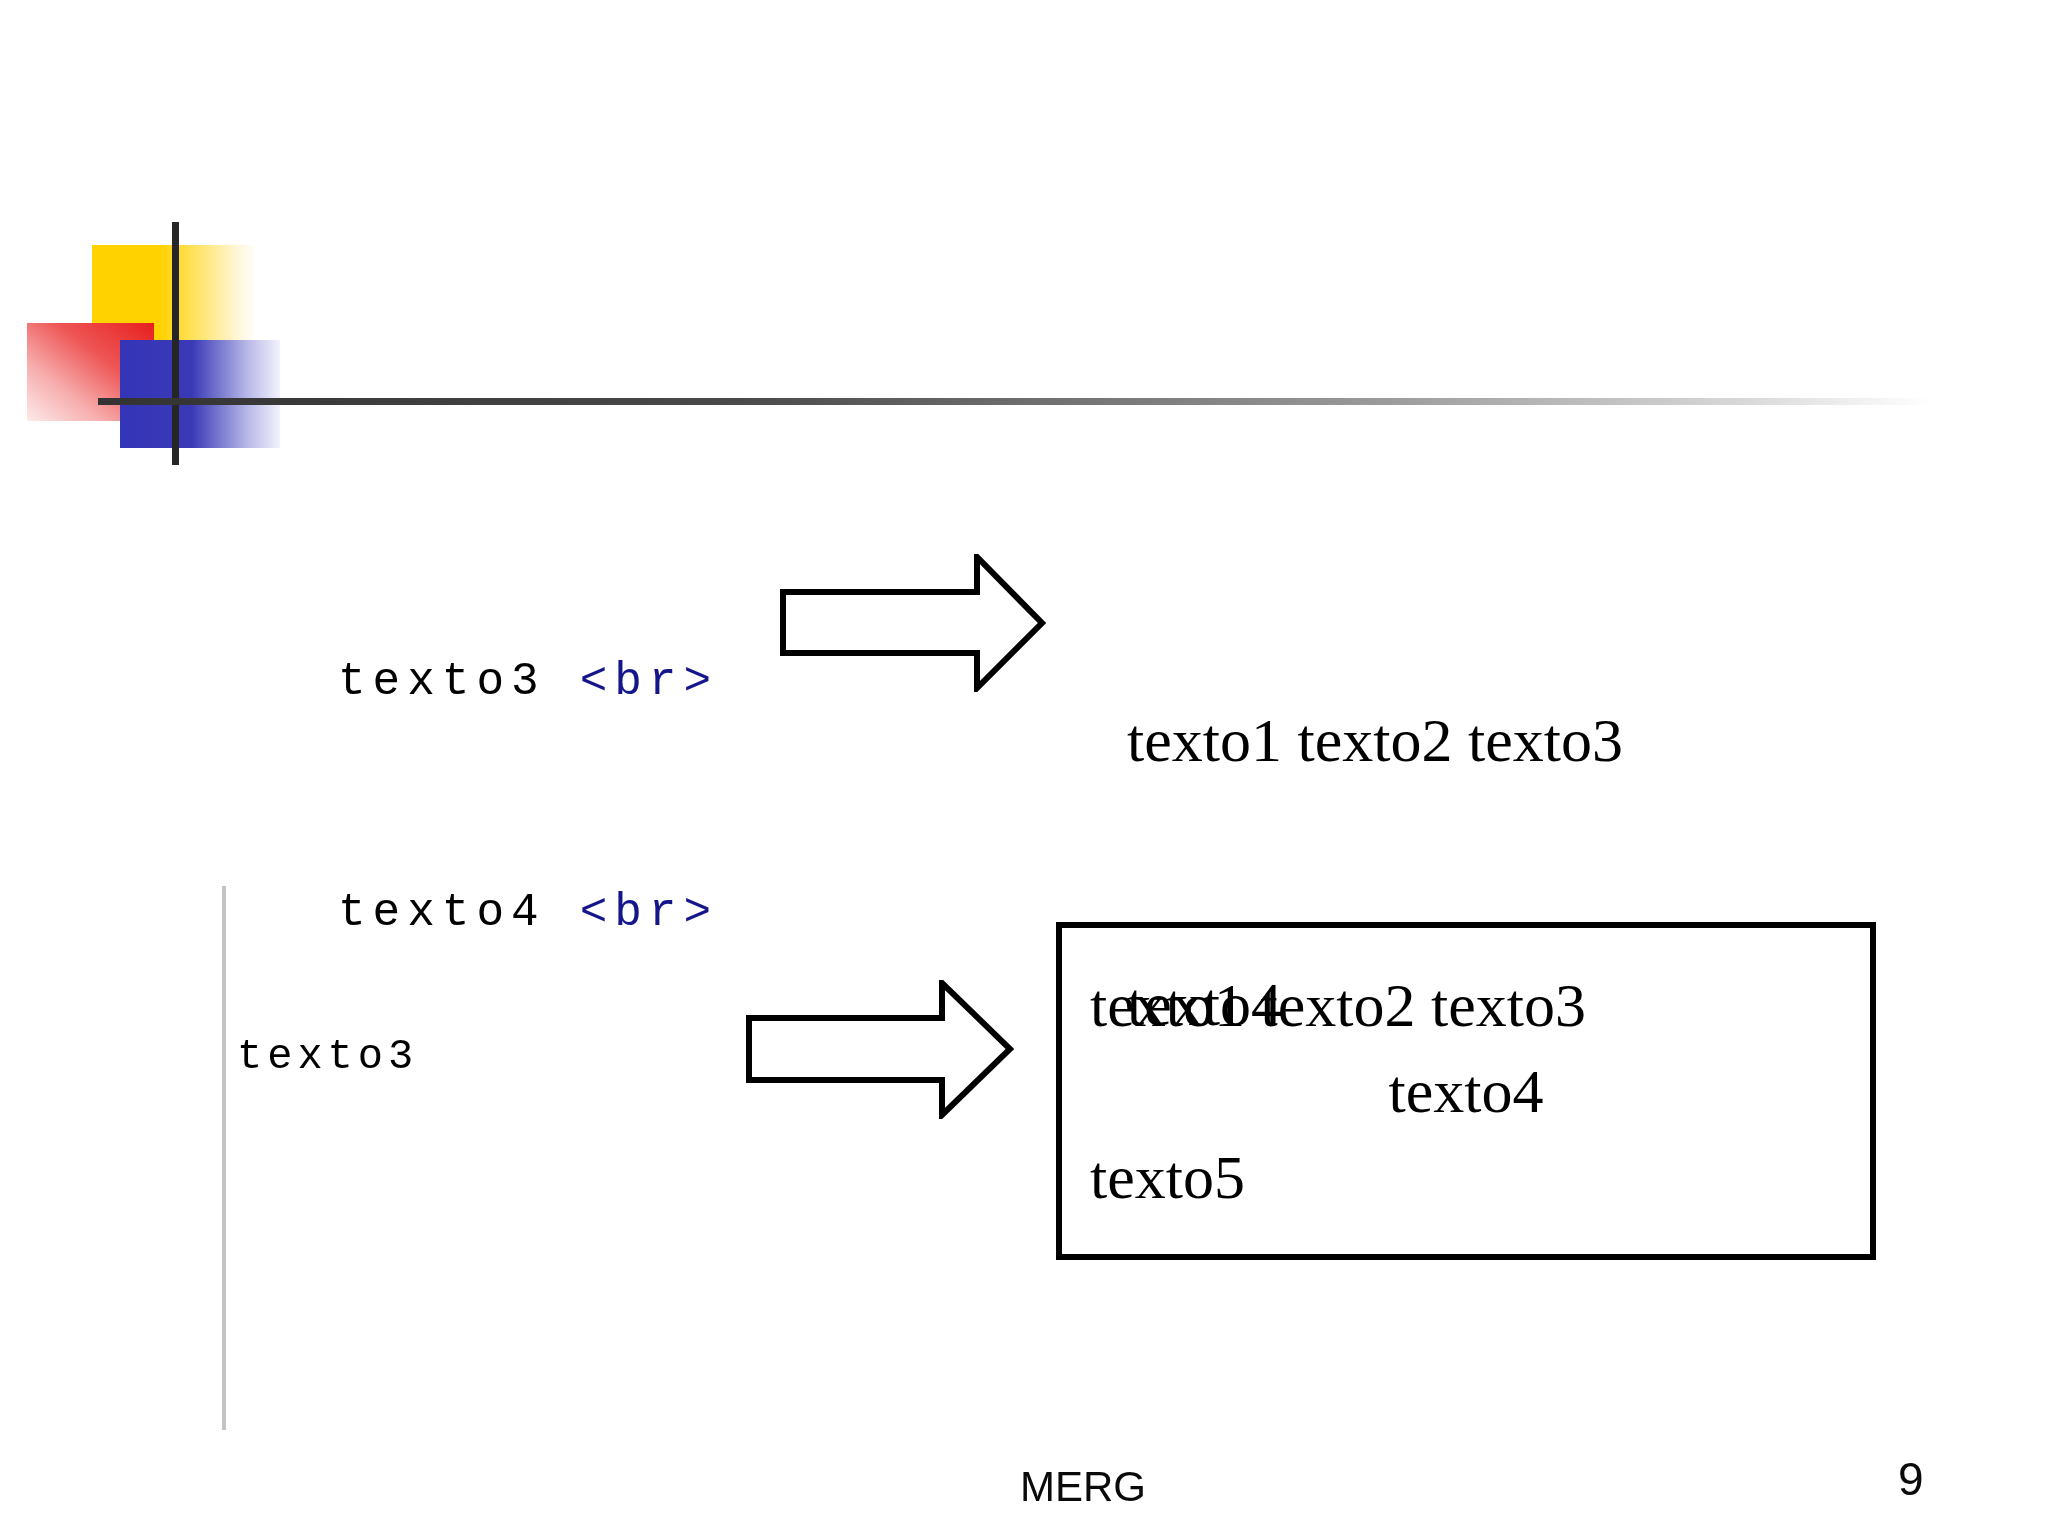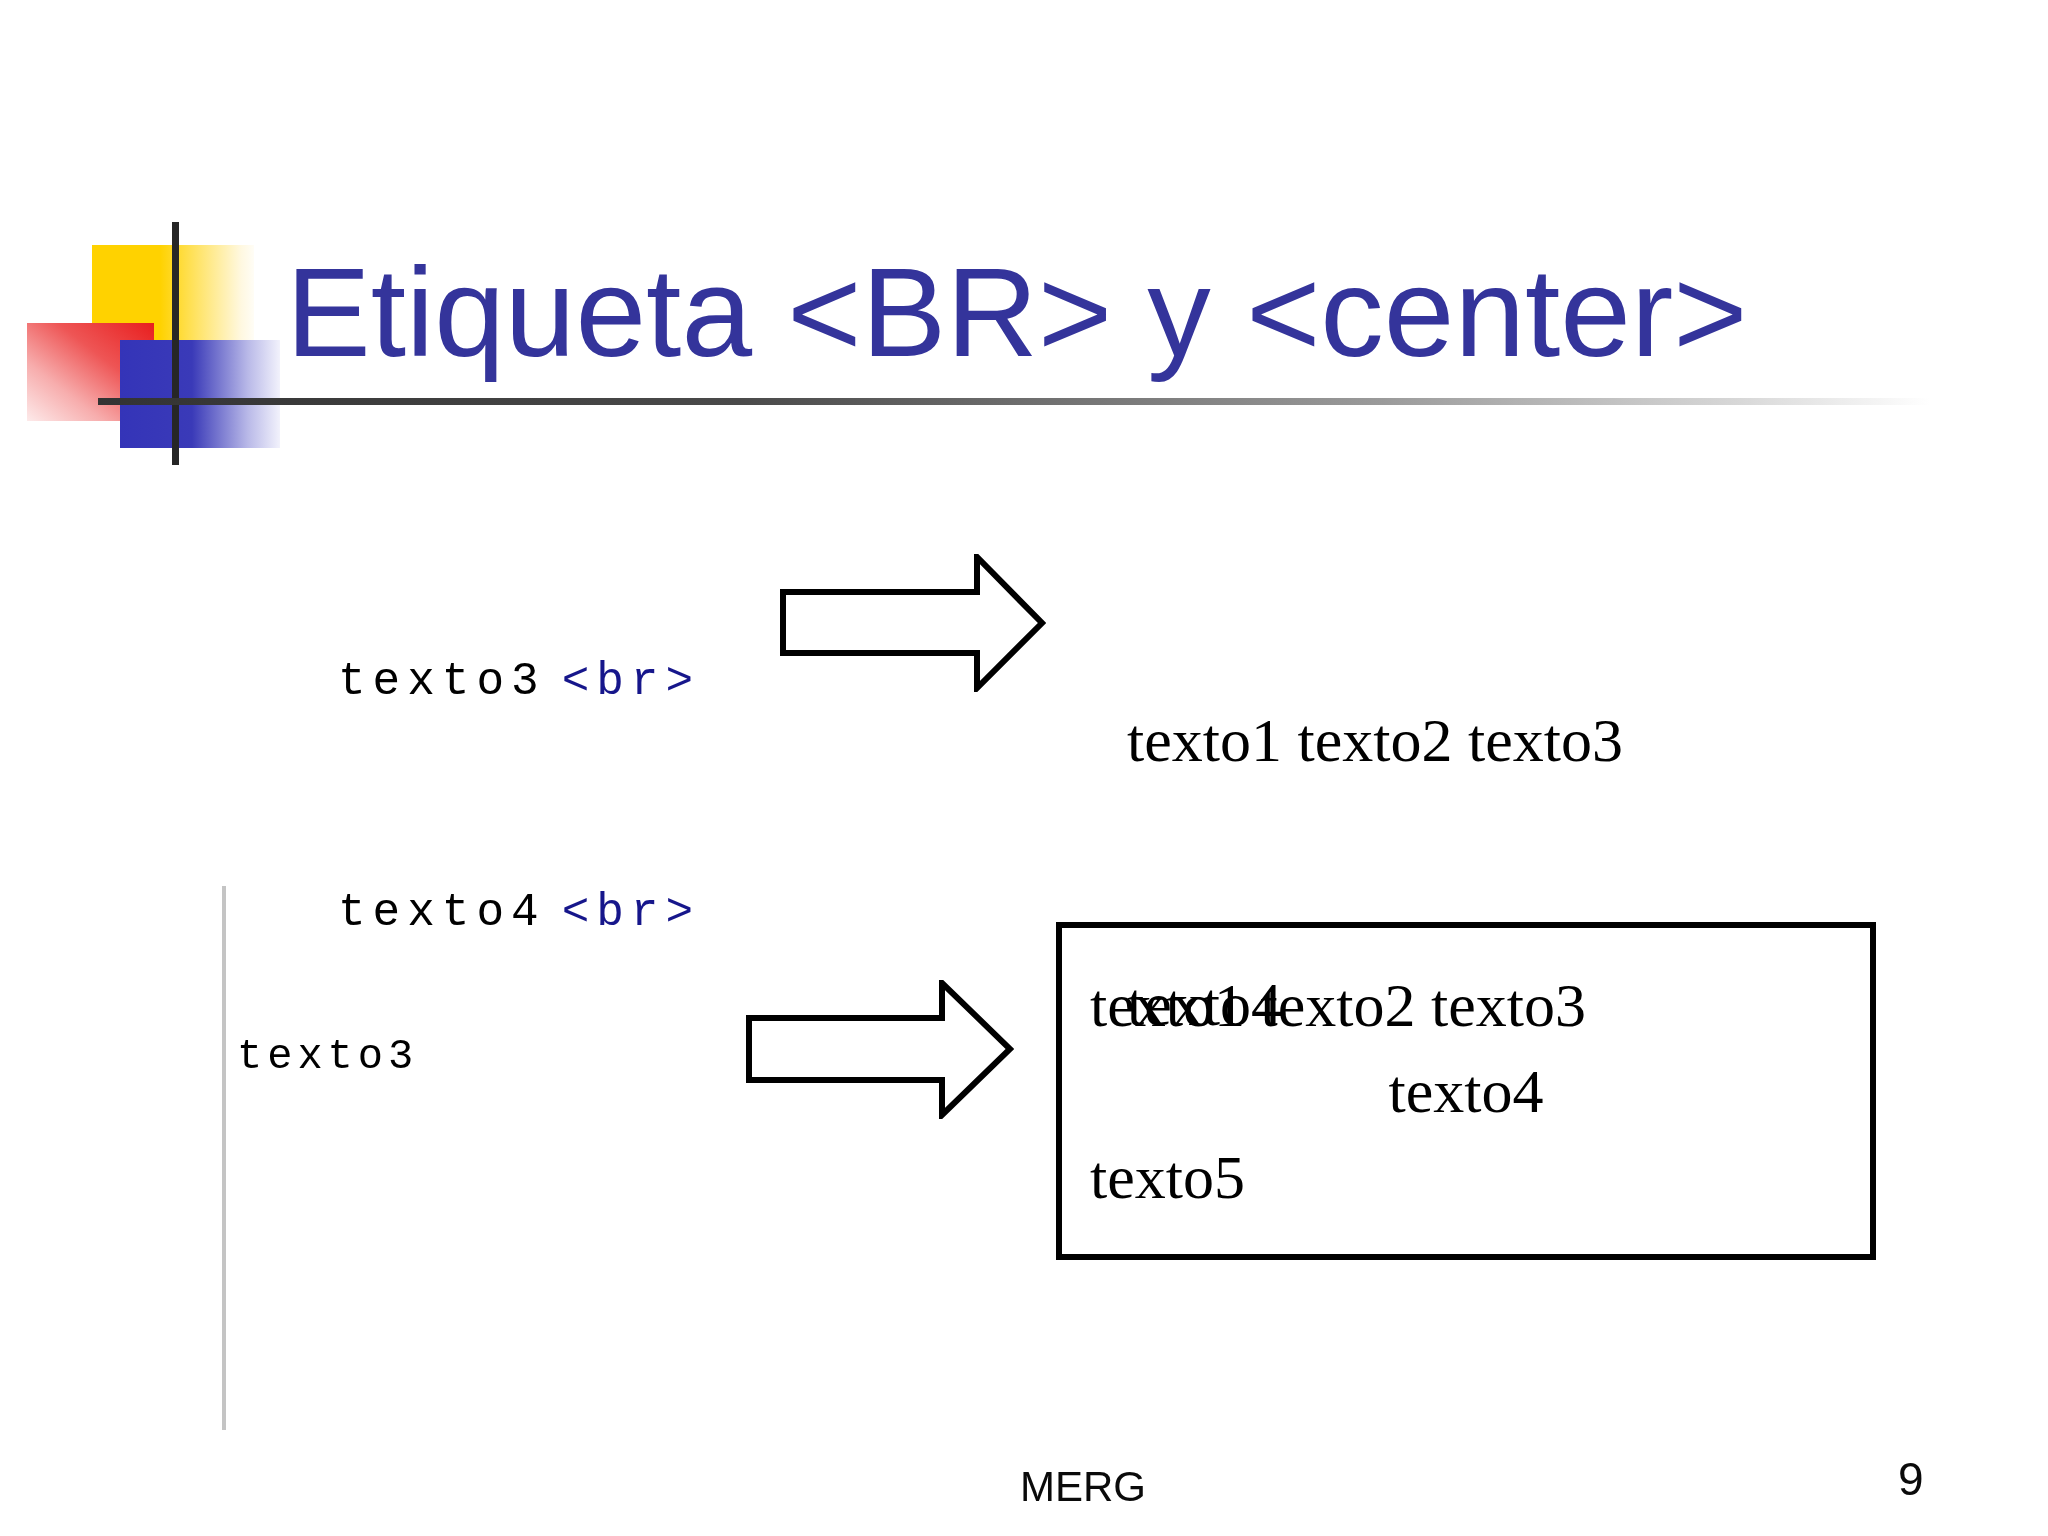--- a/index.html
+++ b/index.html
@@ -37,21 +37,21 @@
     position:absolute;left:286px;top:247px;margin:0;z-index:5;
     font-size:127px;line-height:130px;font-weight:400;
     color:#34349b;white-space:nowrap;
   }
   
   .code{position:absolute;color:#000;font-family:"Liberation Mono",monospace;white-space:pre;}
   .code1{
     left:338px;top:490px;
     font-size:46px;line-height:77px;letter-spacing:7px;
   }
-  .code1 .tag{margin-left:16px;}
+  .code1 .tag{margin-left:34px;}
   .code2{
     left:222px;top:886px;
     font-size:42px;line-height:66px;letter-spacing:5px;
     border-left:4px solid #c4c4c4;
     padding:6px 0 10px 11px;
   }
   .tag{color:#16168b;}
   
   .arrow{position:absolute;}
   .arrow polygon{fill:#ffffff;stroke:#000000;stroke-width:6;stroke-linejoin:miter;}
@@ -83,21 +83,20 @@
 <body>
 
 <div class="slide">
 
   <div class="sq sq-yellow"></div>
   <div class="sq sq-red"></div>
   <div class="sq sq-blue"></div>
   <div class="cross-v"></div>
   <div class="title-rule"></div>
 
-  <h1 class="title">Etiqueta &lt;BR&gt; y &lt;center&gt;</h1>
 
   <div class="code code1">
     <div><span>texto3</span><span class="tag">&lt;br&gt;</span></div>
     <div><span>texto4</span><span class="tag">&lt;br&gt;</span></div>
   </div>
 
   <svg class="arrow" style="left:780px;top:554px;" width="266" height="138">
     <polygon points="3,38 197,38 197,3 262,69 197,134 197,99 3,99"></polygon>
   </svg>
 

